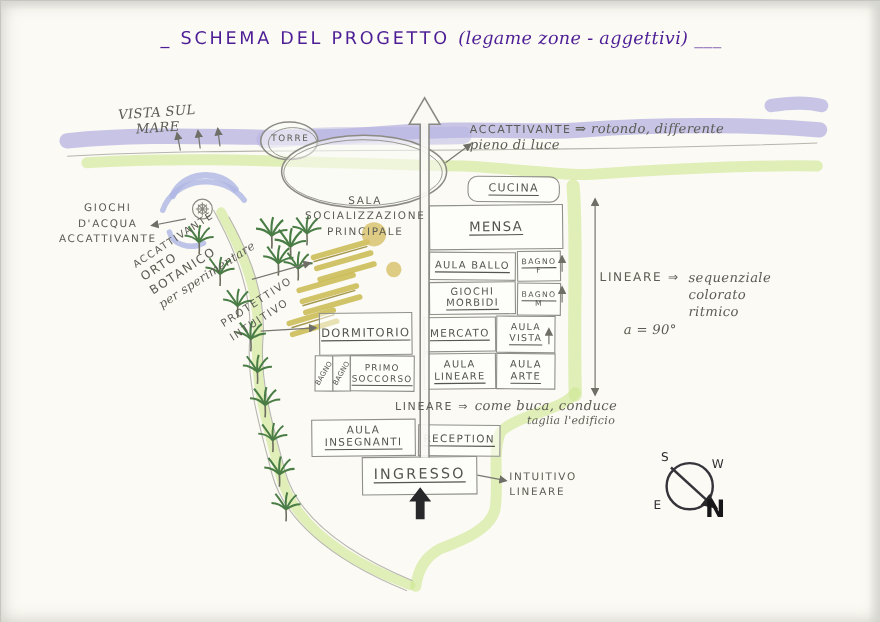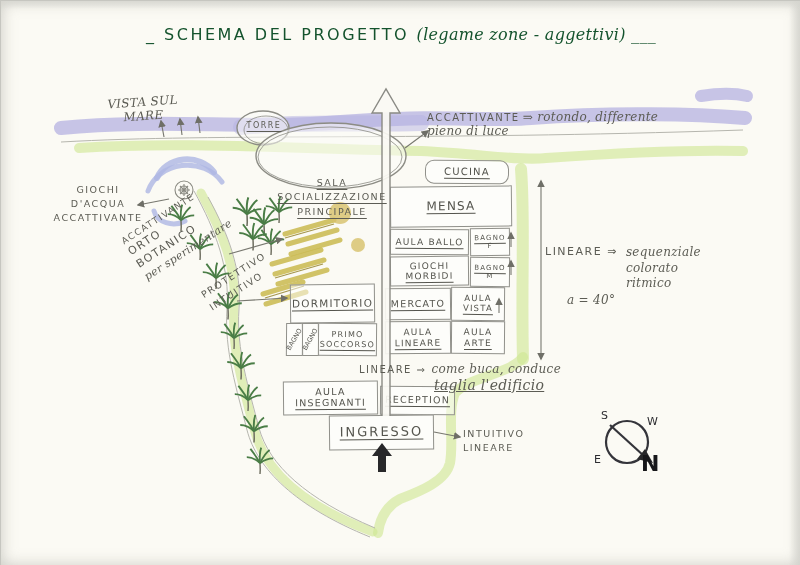--- a/index.html
+++ b/index.html
@@ -41,22 +41,22 @@
     display:flex;flex-direction:column;align-items:center;justify-content:center;
     font-size:10px;letter-spacing:1.2px;color:#55554e;text-align:center;line-height:1.15;}
   .room .u{text-decoration:underline;text-underline-offset:3px;text-decoration-thickness:1px;}
   .rot-a{transform:rotate(-.6deg)} .rot-b{transform:rotate(.5deg)}
   .vert span{transform:rotate(-60deg);font-size:6.5px;letter-spacing:0;}
 
   
   .ann{position:absolute;color:#5c5c54;}
   .caps{letter-spacing:1.5px;}
   .hand{font-family:"DejaVu Serif",serif;font-style:italic;letter-spacing:.3px;}
-  .u{text-decoration:underline;text-underline-offset:3px;text-decoration-thickness:1px;}
-  .title{position:absolute;top:24px;left:0;width:100%;text-align:center;color:#14532d;font-size:16px;}
+  .u{text-underline-offset:3px;text-decoration-thickness:1px;}
+  .title{position:absolute;top:24px;left:0;width:100%;text-align:center;color:#4c1d95;font-size:16px;}
   .title .caps{letter-spacing:2.5px;}
   .title .hand{font-size:16px;}
   .compass-letter{position:absolute;color:#2c2c30;font-size:11px;}
   .compass-n{font-size:22px;font-weight:bold;color:#17171a;}
 </style>
 </head>
 <body>
 
 <div class="canvas">
 
@@ -289,26 +289,26 @@
   </div>
 
   <div class="ann" style="left:544px;top:244px;display:flex;gap:8px;">
     <span class="caps" style="font-size:11px;">LINEARE ⇒</span>
     <span class="hand" style="font-size:12px;line-height:1.3;">
       <div>sequenziale</div>
       <div>colorato</div>
       <div>ritmico</div>
     </span>
   </div>
-  <div class="ann hand" style="left:566px;top:292px;font-size:12px;">a = 40°</div>
+  <div class="ann hand" style="left:566px;top:292px;font-size:12px;">a = 90°</div>
 
   <div class="ann" style="left:358px;top:357px;width:300px;">
     <div><span class="caps" style="font-size:10px;">LINEARE ⇒</span>
     <span class="hand" style="font-size:12px;">come buca, conduce</span></div>
-    <div class="hand" style="font-size:14px;margin-left:75px;text-decoration:underline;">taglia l'edificio</div>
+    <div class="hand" style="font-size:10px;margin-left:120px;">taglia l'edificio</div>
   </div>
 
   <div class="ann caps" style="left:462px;top:426px;font-size:9.5px;line-height:1.5;">
     <div>INTUITIVO</div>
     <div>LINEARE</div>
   </div>
 
   <div class="compass-letter" style="left:600px;top:408px;">S</div>
   <div class="compass-letter" style="left:646px;top:414px;">W</div>
   <div class="compass-letter" style="left:593px;top:452px;">E</div>

